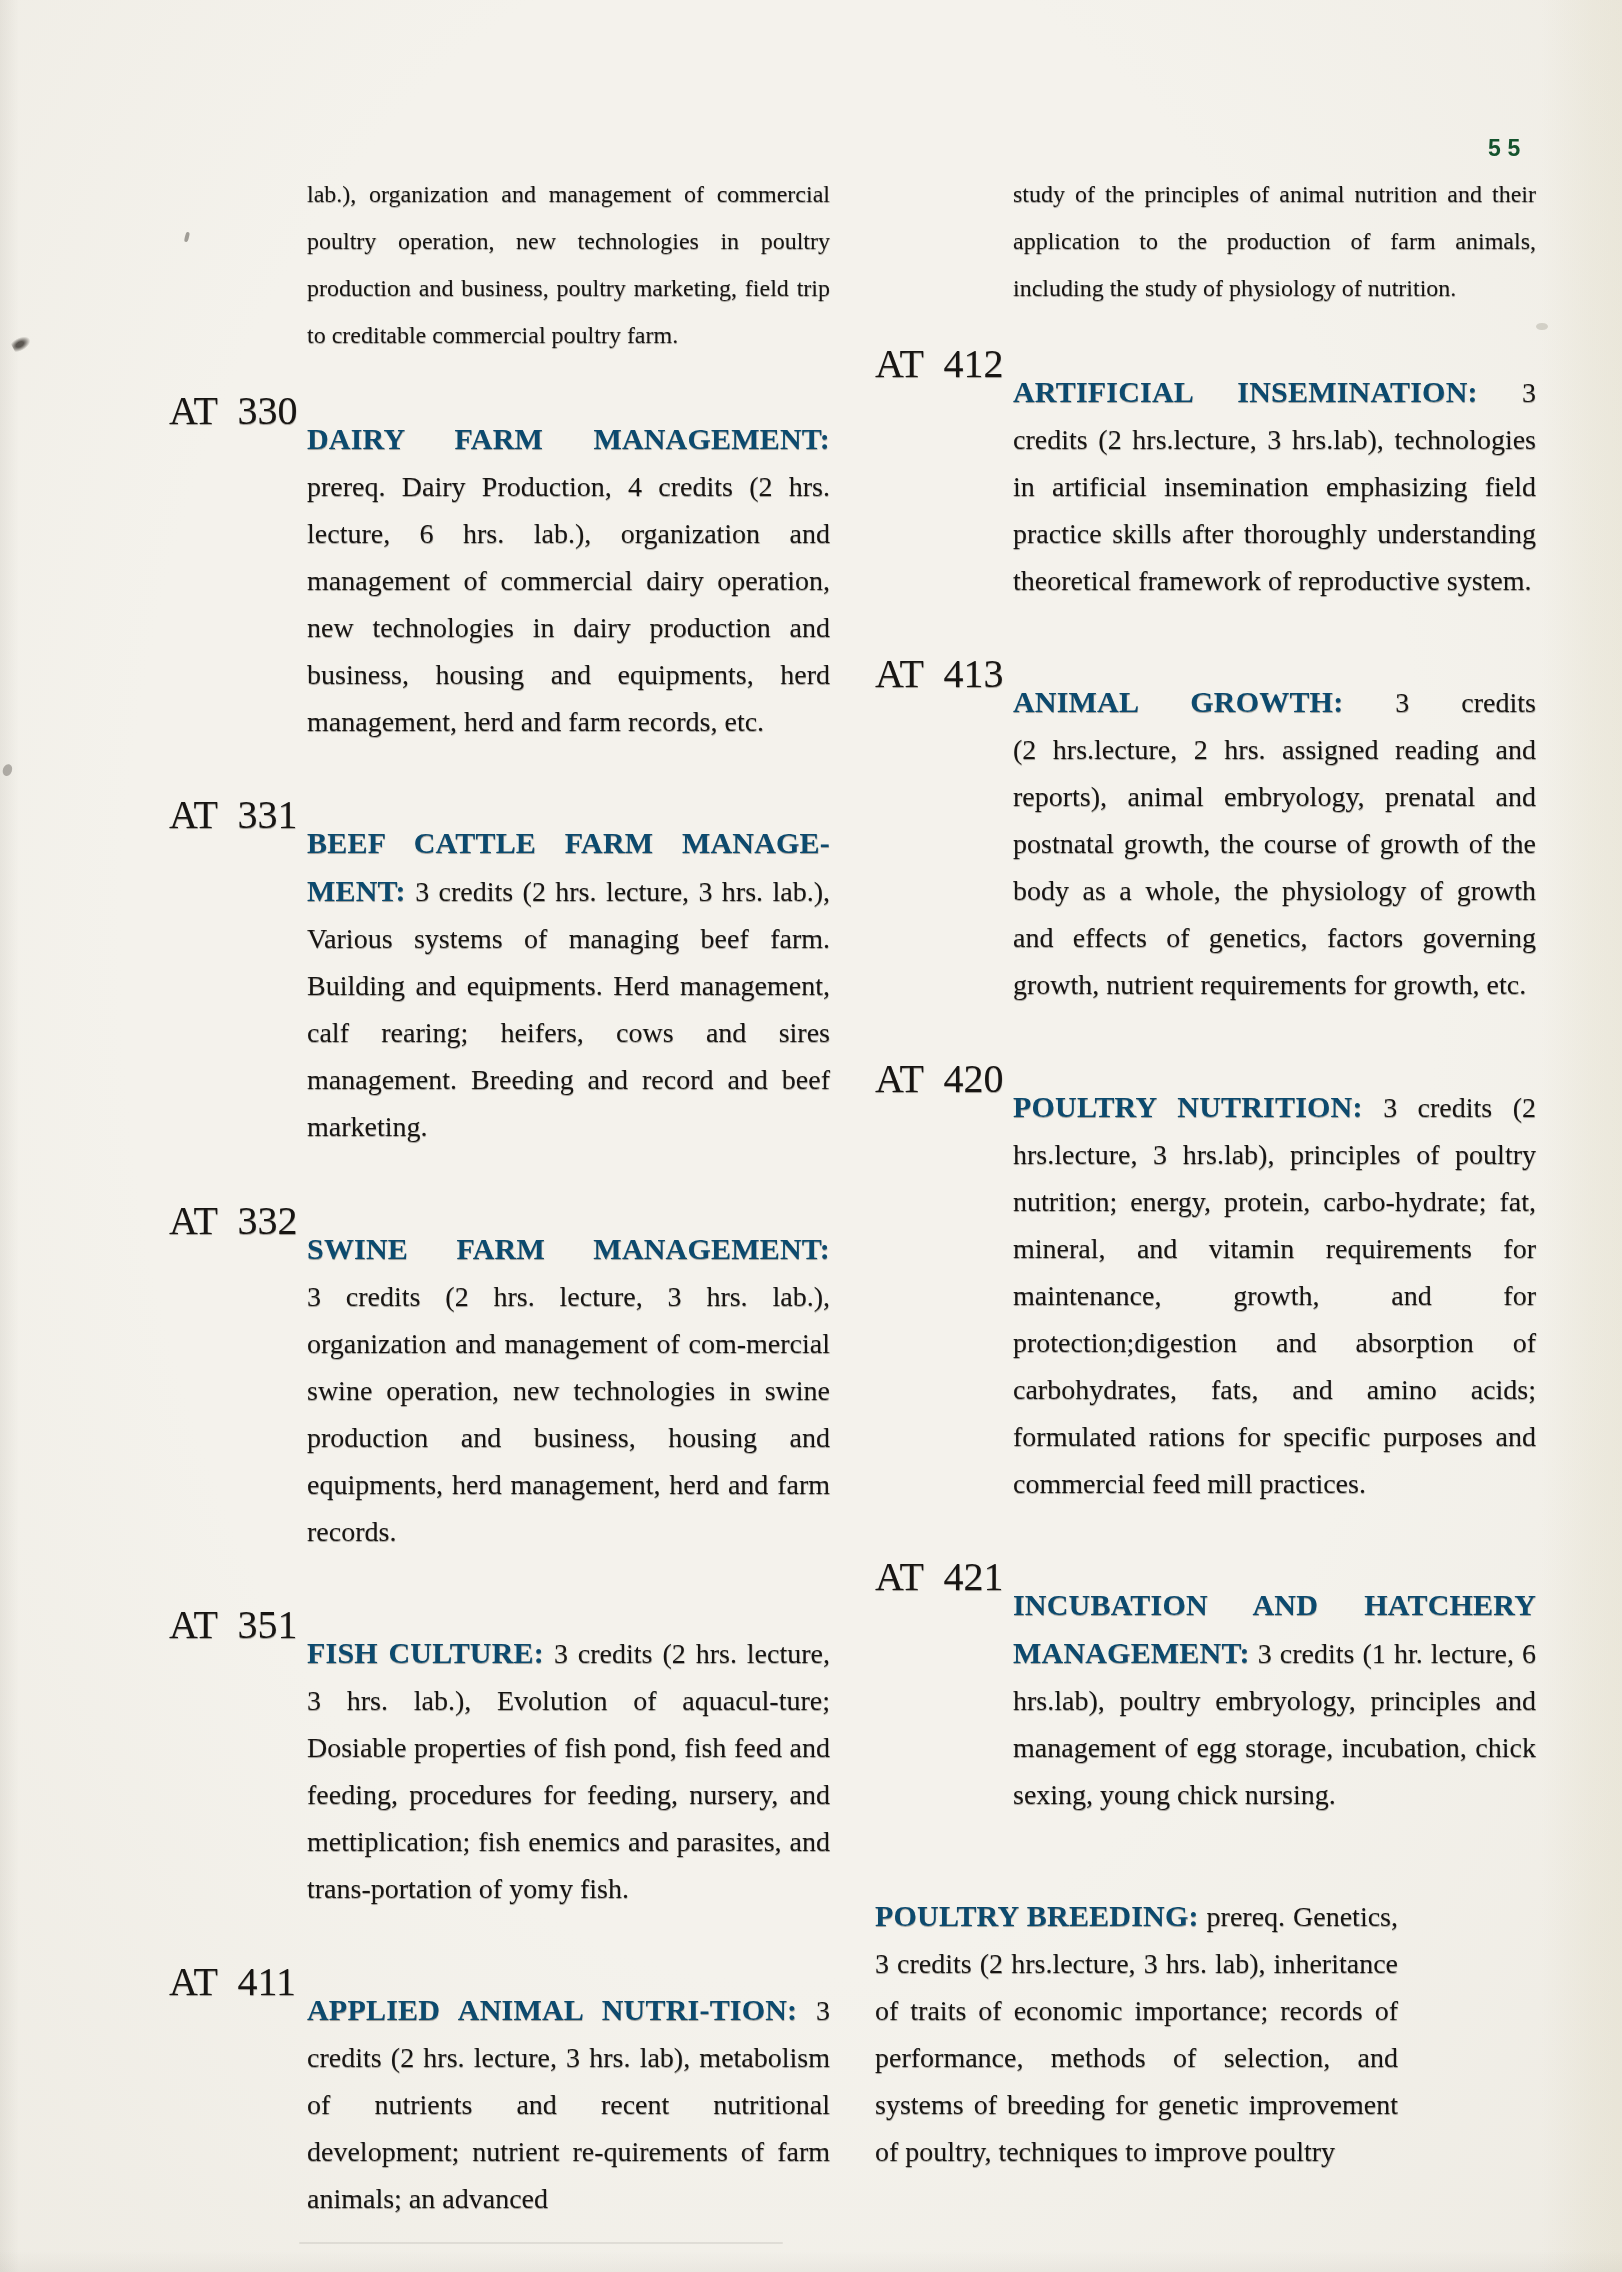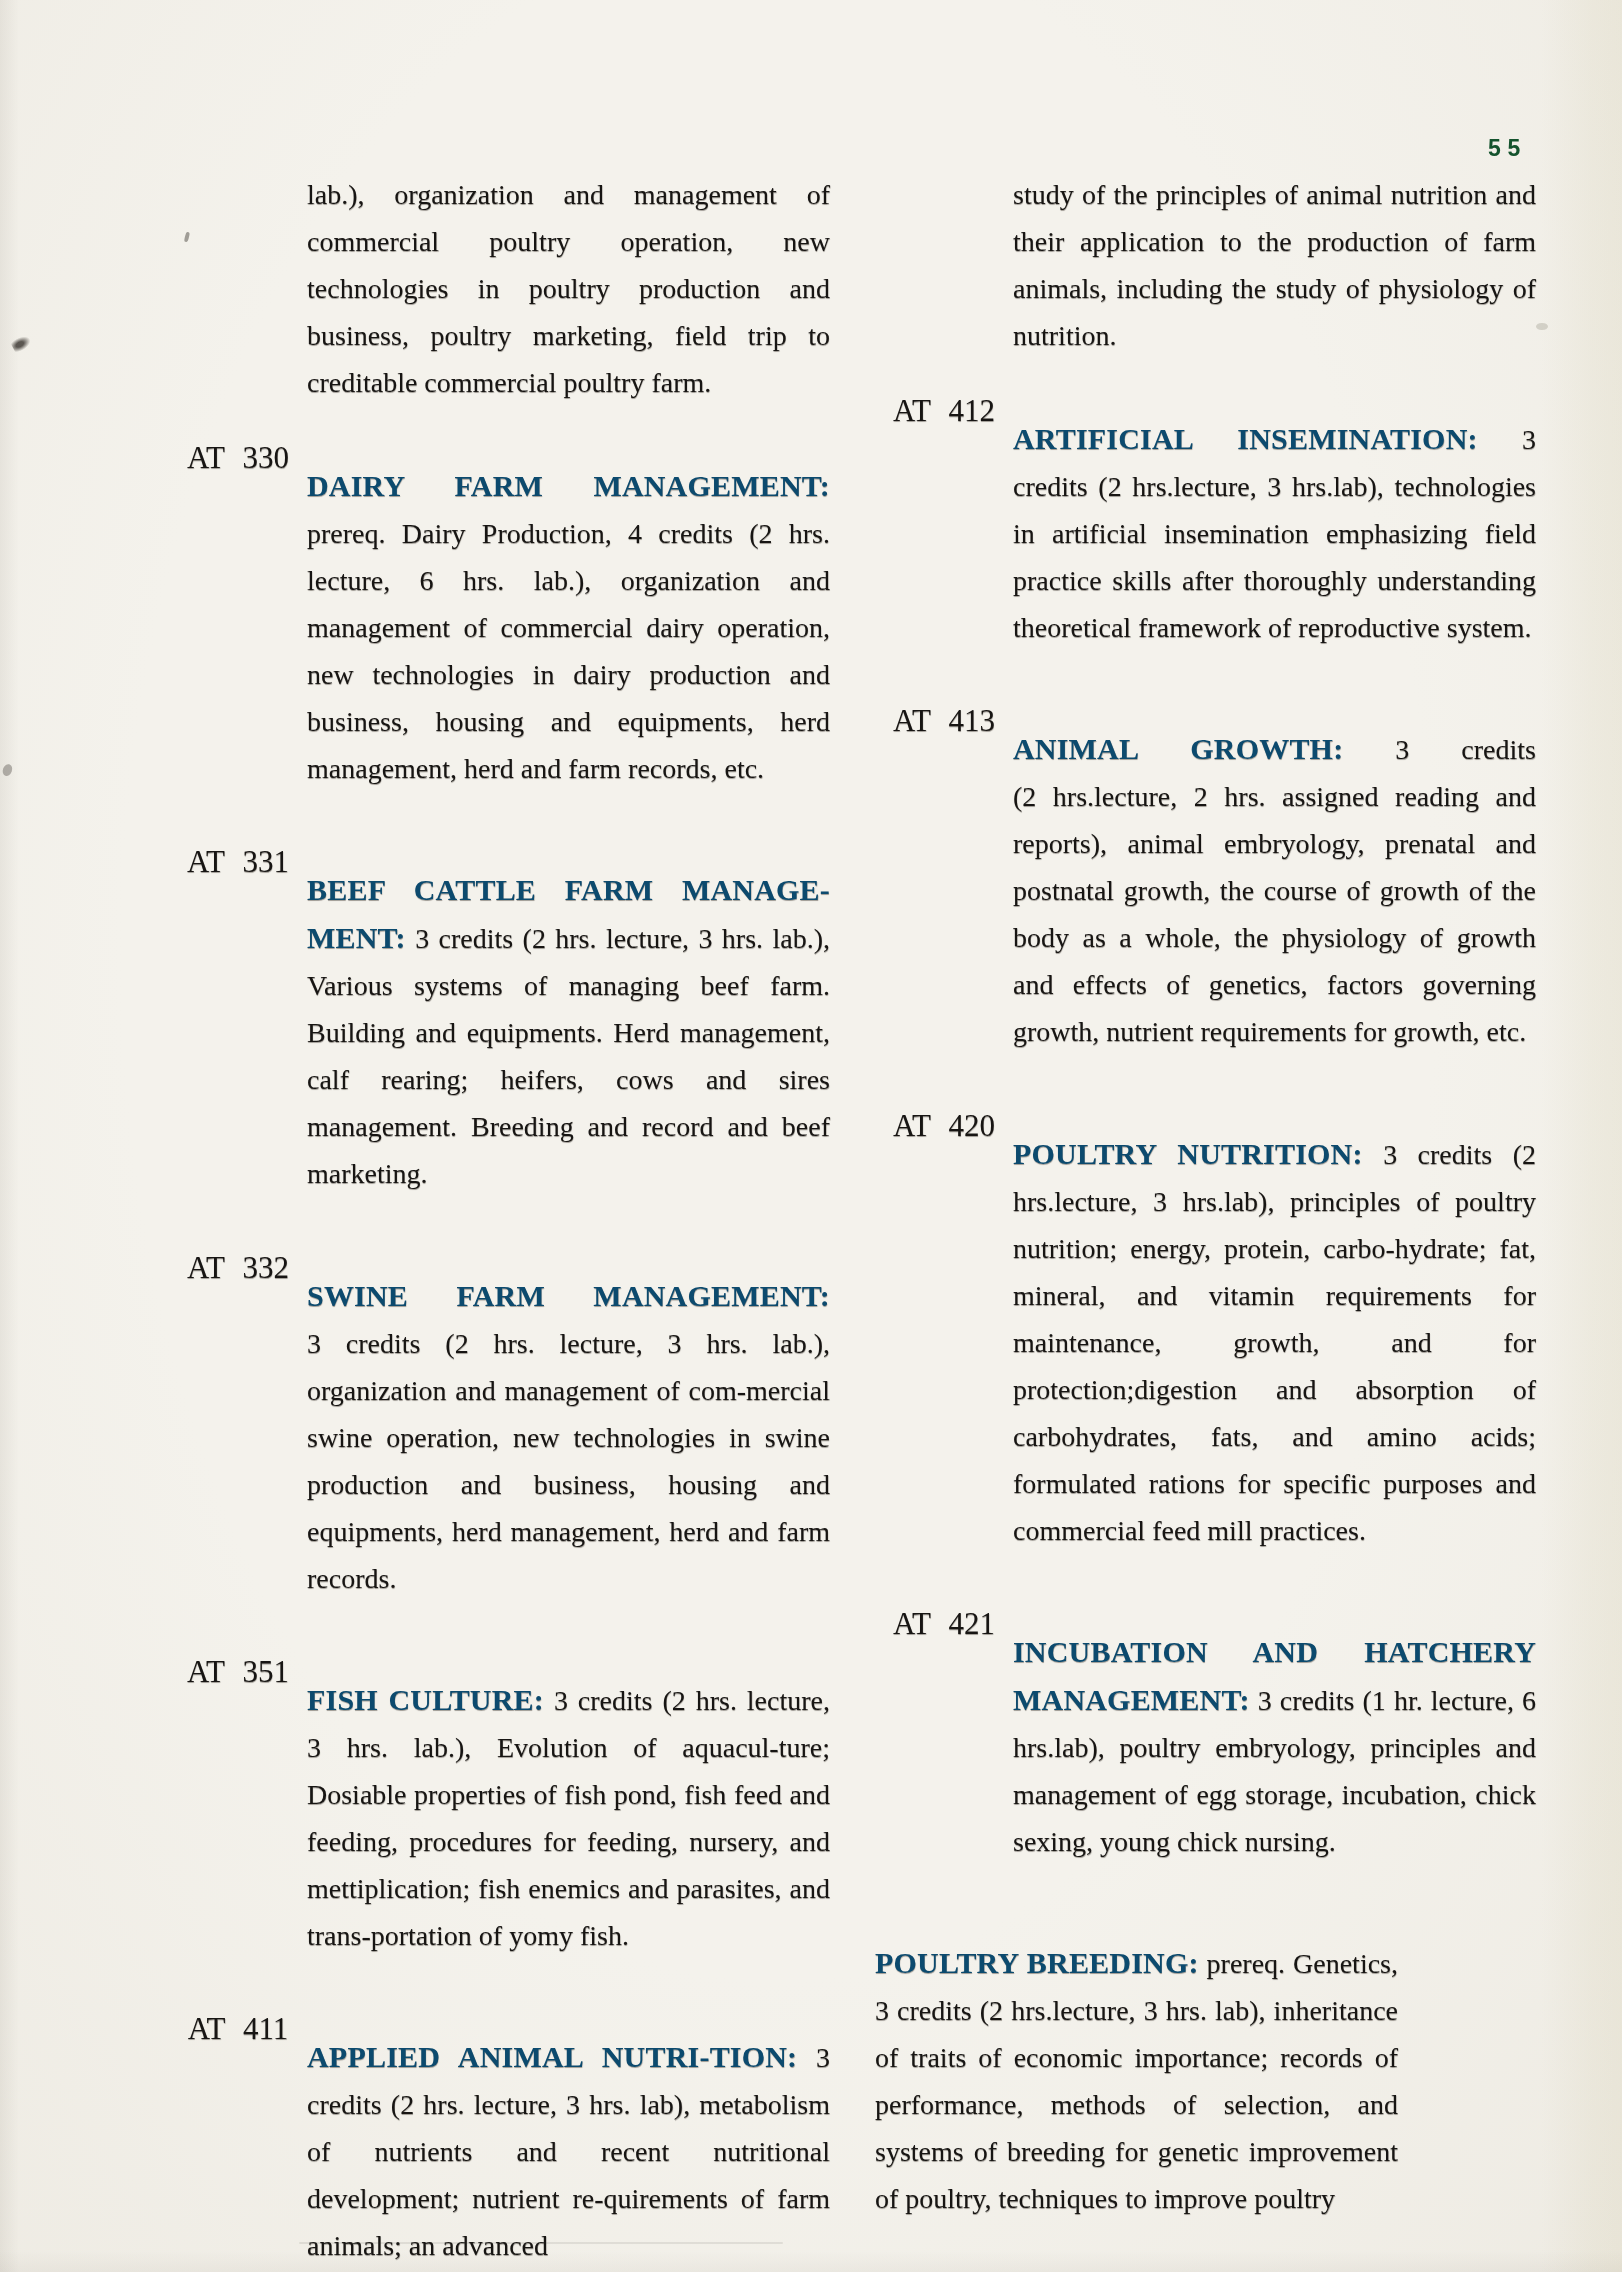--- a/index.html
+++ b/index.html
@@ -40,36 +40,35 @@
     top: 171px;
     width: 661px;
   }
   .col-left  { left: 169px; }
   .col-right { left: 875px; }
 
   .cont-para {
     margin: 0 0 28px 138px;
     width: 523px;
     text-align: justify;
-    font-size: 28px;
+    font-size: 24px;
     line-height: 47px;
     text-shadow: 0.3px 0.5px 0.7px rgba(35,28,20,0.40);
   }
   .entry {
     display: flex;
     margin-bottom: 18.3px;
   }
   .ccode {
     flex: 0 0 138px;
-    font-size: 31px;
+    font-size: 40px;
     line-height: 47px;
     word-spacing: 10.3px;
     white-space: nowrap;
     text-shadow: 0.3px 0.5px 0.7px rgba(35,28,20,0.40);
-    text-align: center;
   }
   .ctext {
     width: 523px;
     text-align: justify;
     font-size: 28px;
     line-height: 47px;
     text-shadow: 0.3px 0.5px 0.7px rgba(35,28,20,0.40);
   }
   .ctitle {
     font-weight: 700;

